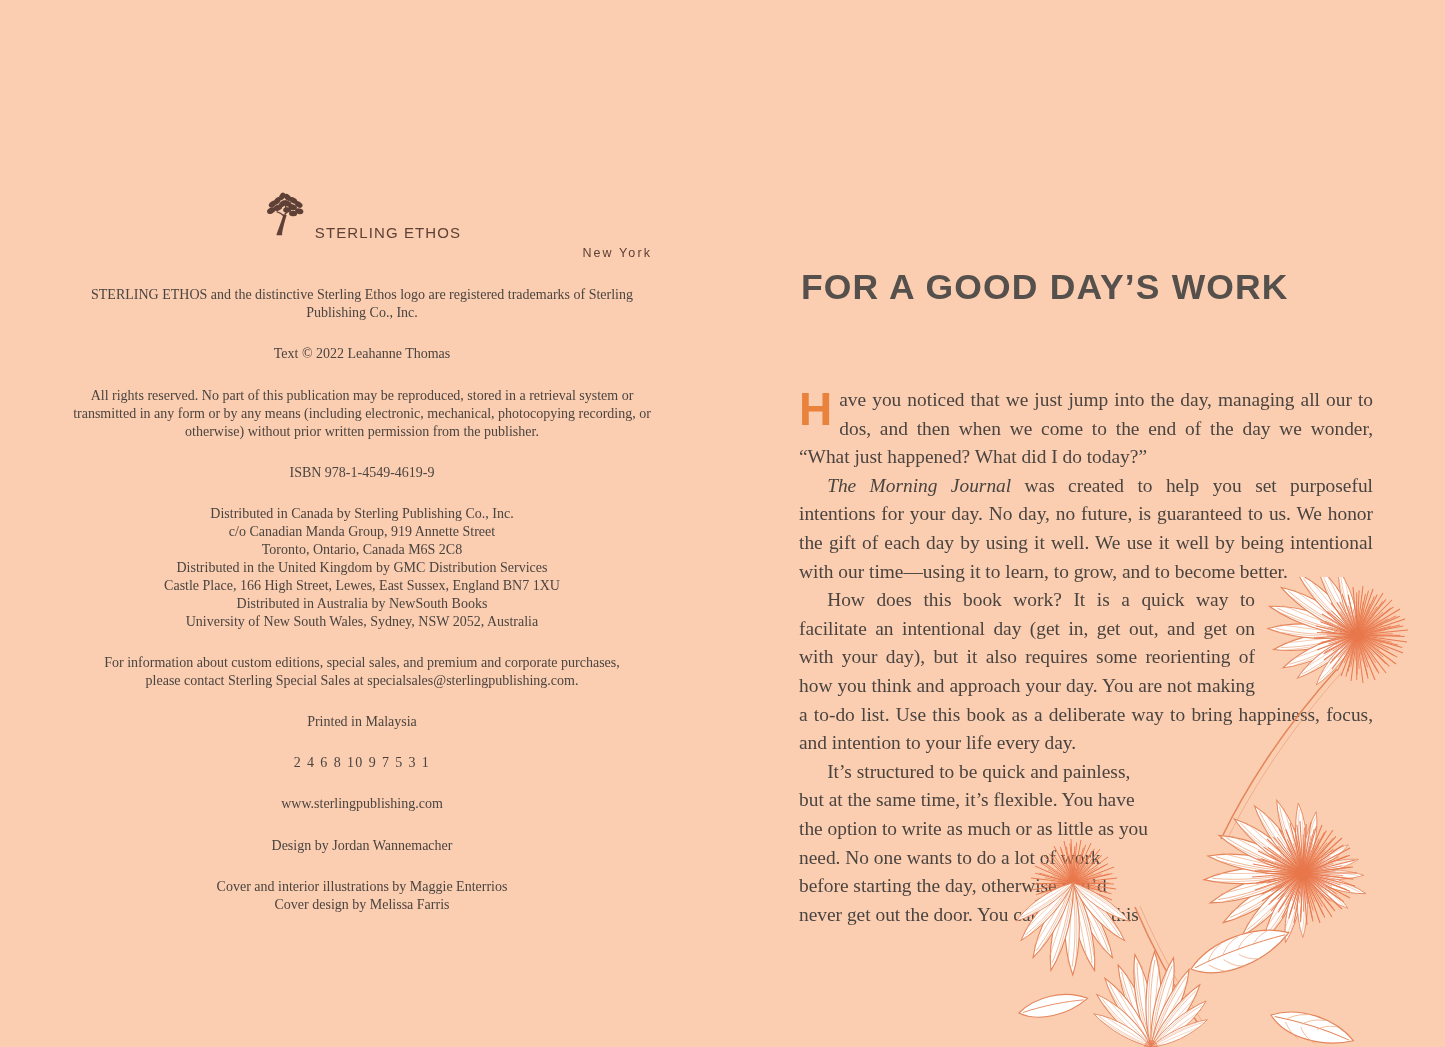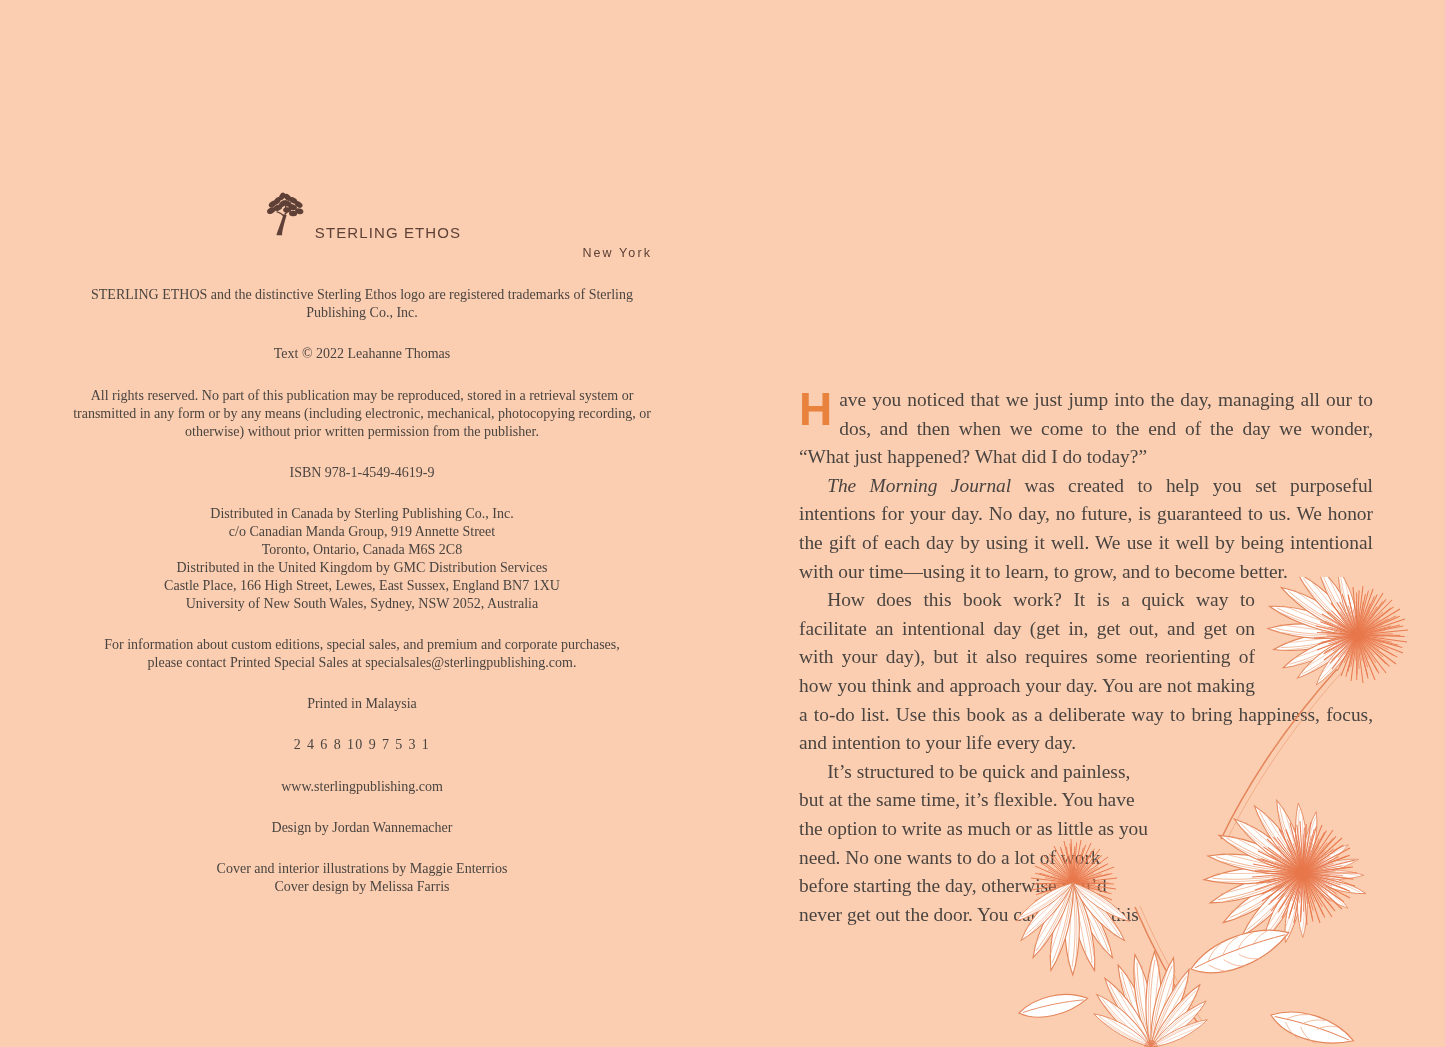--- a/index.html
+++ b/index.html
@@ -191,43 +191,45 @@
       <p class="cp-para">All rights reserved. No part of this publication may be reproduced, stored in a retrieval system or transmitted in any form or by any means (including electronic, mechanical, photocopying recording, or otherwise) without prior written permission from the publisher.</p>
 
       <p class="cp-para">ISBN 978-1-4549-4619-9</p>
 
       <p class="cp-para tight">
         <span class="cp-line">Distributed in Canada by Sterling Publishing Co., Inc.</span>
         <span class="cp-line">c/o Canadian Manda Group, 919 Annette Street</span>
         <span class="cp-line">Toronto, Ontario, Canada M6S 2C8</span>
         <span class="cp-line">Distributed in the United Kingdom by GMC Distribution Services</span>
         <span class="cp-line">Castle Place, 166 High Street, Lewes, East Sussex, England BN7 1XU</span>
+        <span class="cp-line">Distributed in Australia by NewSouth Books</span>
         <span class="cp-line">University of New South Wales, Sydney, NSW 2052, Australia</span>
       </p>
 
-      <p class="cp-para cp-narrow">For information about custom editions, special sales, and premium and corporate purchases, please contact Printed Special Sales at specialsales@sterlingpublishing.com.</p>
+      <p class="cp-para cp-narrow">For information about custom editions, special sales, and premium and corporate purchases, please contact Sterling Special Sales at specialsales@sterlingpublishing.com.</p>
 
       <p class="cp-para">Printed in Malaysia</p>
 
       <p class="cp-para numline">2 4 6 8 10 9 7 5 3 1</p>
 
       <p class="cp-para">www.sterlingpublishing.com</p>
 
       <p class="cp-para">Design by Jordan Wannemacher</p>
 
       <p class="cp-para tight">
         <span class="cp-line">Cover and interior illustrations by Maggie Enterrios</span>
         <span class="cp-line">Cover design by Melissa Farris</span>
       </p>
 
     </div>
   </div>
 
   <div id="right-page">
 
+    <h1 class="chapter-title">FOR A GOOD DAY’S WORK</h1>
 
     <div class="body-col">
       <p>
         <span class="dropcap">H</span><span>ave you noticed that we just jump into the day, managing all our to dos, and then when we come to the end of the day we wonder, “What just happened? What did I do today?”</span>
       </p>
       <p class="indent"><em class="title-italic">The Morning Journal</em><span> was created to help you set purposeful intentions for your day. No day, no future, is guaranteed to us. We honor the gift of each day by using it well. We use it well by being intentional with our time—using it to learn, to grow, and to become better.</span></p>
       <p class="indent"><span class="art-shape art-shape-a"></span><span>How does this book work? It is a quick way to facilitate an intentional day (get in, get out, and get on with your day), but it also requires some reorienting of how you think and approach your day. You are not making a to-do list. Use this book as a deliberate way to bring happiness, focus, and intention to your life every day.</span></p>
       <p class="indent last"><span class="art-shape art-shape-b"></span><span>It’s structured to be quick and painless, but at the same time, it’s flexible. You have the option to write as much or as little as you need. No one wants to do a lot of work before starting the day, otherwise you’d never get out the door. You can also put this</span></p>
     </div>
 

